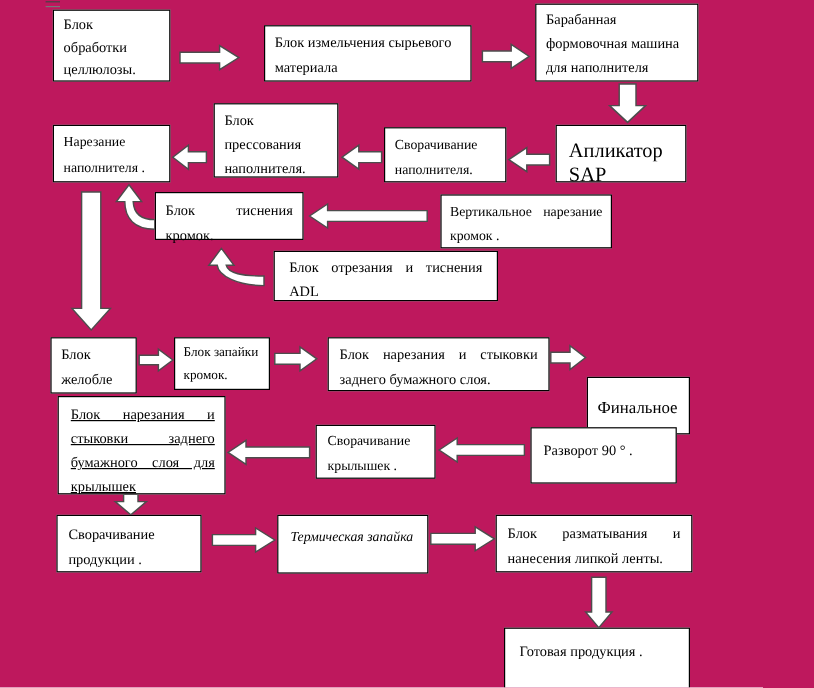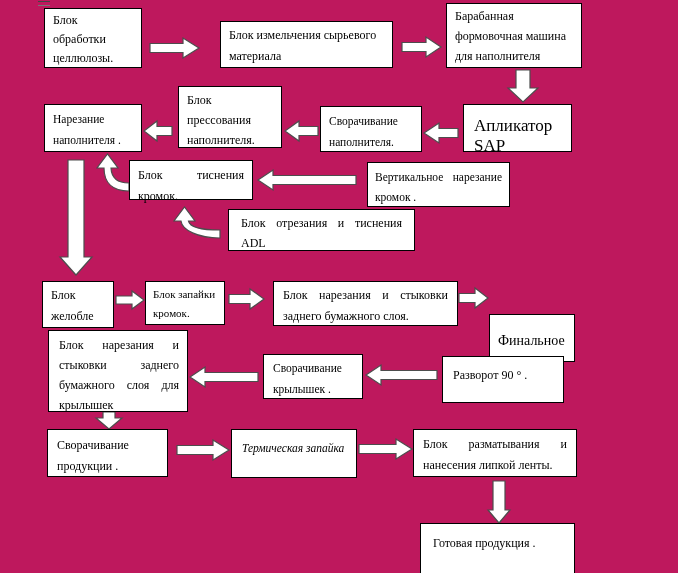--- a/index.html
+++ b/index.html
@@ -88,21 +88,21 @@
   <div class="box j" style="left:273px; top:281px; width:185px; height:45px; padding:3px 9px 0 9px; line-height:21px;">Блок нарезания и стыковки заднего бумажного слоя.</div>
 
   <div class="box pre" style="left:489px; top:282px; width:86px; height:48px; padding:16px 4px 0 8px; line-height:20px; font-size:14px;margin-top:32px;">Финальное
 отрезание.</div>
 
   <div class="box" style="left:442px; top:356px; width:122px; height:47px; padding:8px 6px 0 10px;">Разворот 90 ° .</div>
 
   <div class="box pre" style="left:263px; top:354px; width:100px; height:45px; padding:3px 4px 0 9px; line-height:21px; font-size:11.5px;">Сворачивание
 крылышек .</div>
 
-  <div class="box j" style="left:48px; top:330px; width:140px; height:82px; padding:4px 8px 0 10px; line-height:20px;">Блок нарезания и стыковки заднего бумажного слоя для крылышек</div>
+  <div class="box j" style="left:48px; top:330px; width:140px; height:82px; padding:4px 8px 0 10px; line-height:20px;text-decoration:underline;">Блок нарезания и стыковки заднего бумажного слоя для крылышек</div>
 
   <div class="box pre" style="left:47px; top:429px; width:121px; height:48px; padding:5px 4px 0 9px; line-height:21px;">Сворачивание
 продукции .</div>
 
   <div class="box" style="left:231px; top:429px; width:126px; height:49px; padding:8px 4px 0 10px; font-size:11.5px;font-style:italic;">Термическая запайка</div>
 
   <div class="box j" style="left:413px; top:429px; width:164px; height:48px; padding:4px 9px 0 9px; line-height:21px;">Блок разматывания и нанесения липкой ленты.</div>
 
   <div class="box" style="left:420px; top:523px; width:155px; height:52px; padding:9px 6px 0 12px;">Готовая продукция .</div>
 

